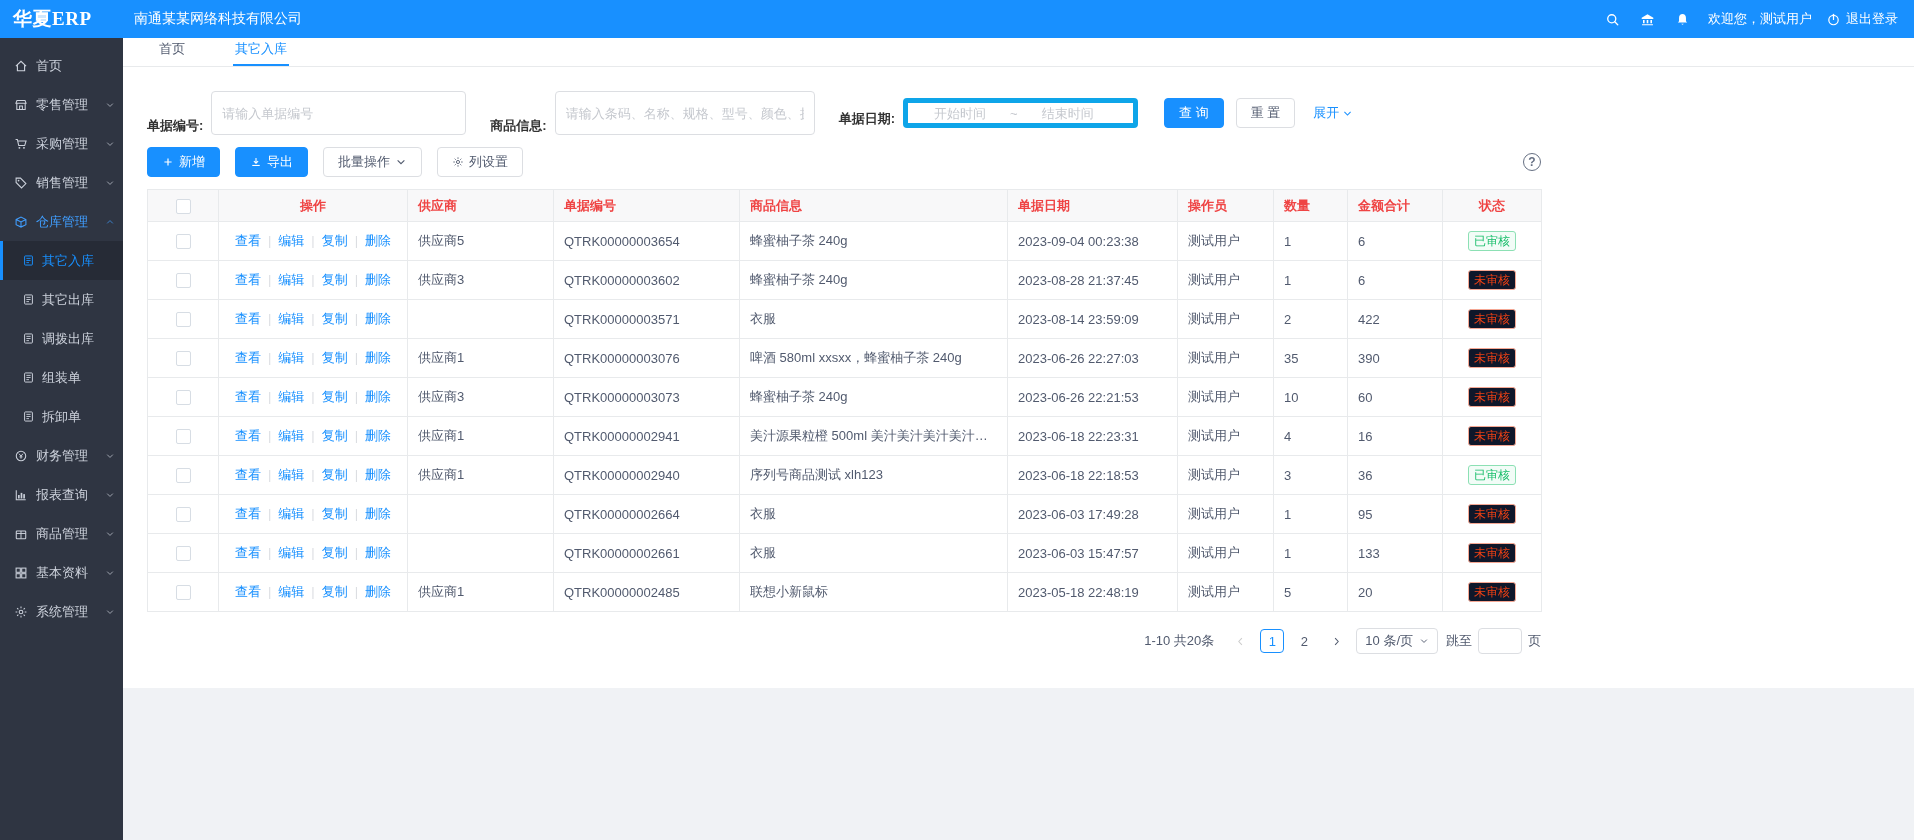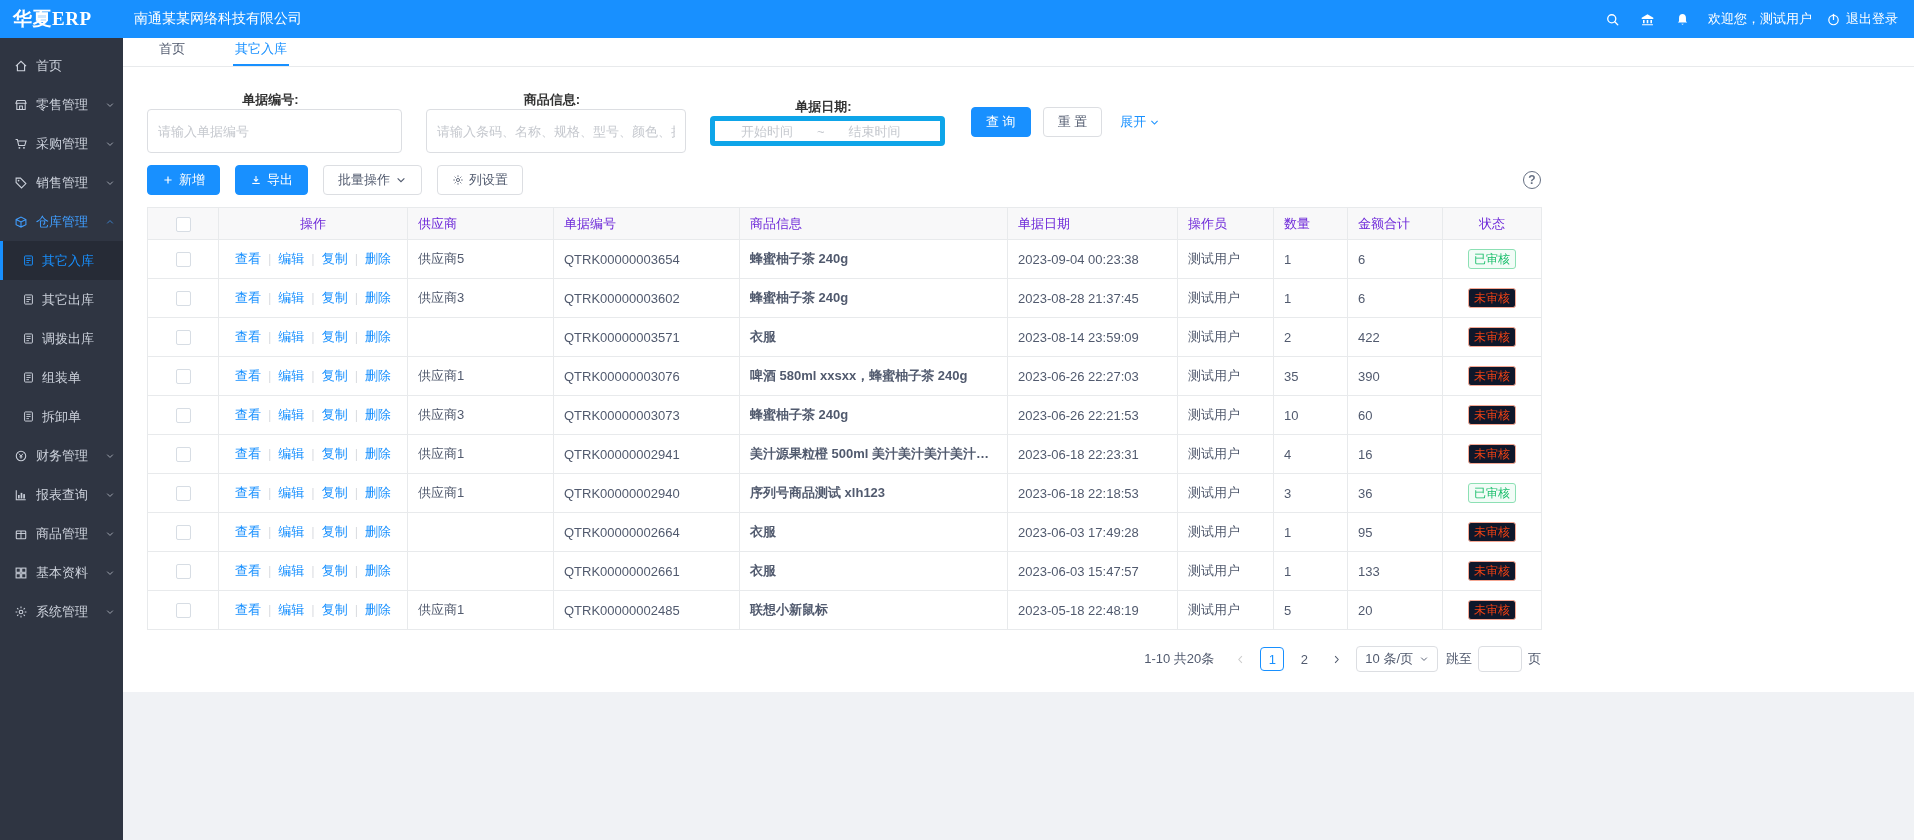--- a/index.html
+++ b/index.html
@@ -33,44 +33,44 @@
   .submenu-item.active::before{content:"";position:absolute;left:0;top:0;bottom:0;width:3px;background:#1890ff;}
   .main{flex:1;display:flex;flex-direction:column;background:#f0f2f5;min-width:0;}
   .tabbar{height:29px;background:#fff;border-bottom:1px solid #e8eaec;display:flex;align-items:flex-end;padding-left:34px;gap:46px;flex:0 0 auto;}
   .tab{padding:4px 2px 6px;font-size:13px;color:#515a6e;cursor:pointer;border-bottom:2px solid transparent;}
   .tab.active{color:#1890ff;border-bottom-color:#1890ff;}
   .content{background:#fff;padding:24px 24px 20px;flex:0 0 auto;min-height:621px;}
   .inner{width:1394px;}
   
   .filter-row{display:flex;align-items:center;}
   .filter-row label{font-weight:bold;color:#333;margin-right:8px;font-size:13px;white-space:nowrap;}
-  .g{display:flex;align-items:center;margin-right:24px;flex-direction:column;}
+  .g{display:flex;align-items:flex-end;margin-right:24px;}
   .inp{height:44px;border:1px solid #dcdee2;border-radius:4px;padding:0 10px;font-size:13px;color:#515a6e;outline:none;font-family:inherit;background:#fff;}
   .inp::placeholder{color:#c5c8ce;}
   .range{height:30px;border:5px solid #0ea5e9;border-radius:4px;display:flex;align-items:center;width:235px;padding:0 6px;background:#fff;}
   .range-inp{border:none;outline:none;width:92px;text-align:center;font-size:13px;font-family:inherit;color:#515a6e;background:transparent;}
   .range-inp::placeholder{color:#c5c8ce;}
   .tilde{color:#c5c8ce;padding:0 4px;}
   .btn{height:30px;border:1px solid #dcdee2;border-radius:4px;background:#fff;color:#515a6e;font-size:13px;padding:0 14px;cursor:pointer;display:inline-flex;align-items:center;gap:5px;font-family:inherit;white-space:nowrap;}
   .btn.primary{background:#1890ff;border-color:#1890ff;color:#fff;}
   .btn .cicon .svgi{width:12px;height:12px;}
   .cicon{display:inline-flex;}
   .cicon .svgi{width:11px;height:11px;}
   .search-btn{margin-left:26px;}
   .reset-btn{margin-left:12px;}
   .expand{color:#1890ff;margin-left:18px;cursor:pointer;display:inline-flex;align-items:center;gap:3px;font-size:13px;text-decoration:none;}
   
   .toolbar{display:flex;align-items:center;margin-top:12px;gap:15px;}
   .help{margin-left:auto;width:18px;height:18px;border:1.5px solid #667083;border-radius:50%;color:#667083;font-size:12px;font-weight:bold;display:inline-flex;align-items:center;justify-content:center;cursor:pointer;}
   
   table{border-collapse:collapse;table-layout:fixed;width:1394px;margin-top:12px;}
   th,td{border:1px solid #e8eaec;font-size:13px;padding:0 10px;height:39px;overflow:hidden;white-space:nowrap;}
-  th{background:#f8f8f9;height:32px;font-weight:normal;color:#6d28d9;text-align:left;}
+  th{background:#f8f8f9;height:32px;font-weight:bold;color:#ef4444;text-align:left;}
   th.center,td.center{text-align:center;}
-  td.ellipsis{text-overflow:ellipsis;font-weight:bold;}
+  td.ellipsis{text-overflow:ellipsis;}
   .checkbox{display:inline-block;width:15px;height:15px;border:1px solid #d7dde4;border-radius:2px;background:#fff;vertical-align:middle;cursor:pointer;}
   .op{color:#1890ff;cursor:pointer;text-decoration:none;}
   .opsep{color:#dcdee2;margin:0 7px;}
   .badge{display:inline-block;font-size:12px;line-height:1;padding:3px 5px;border-radius:3px;border:1px solid;}
   .badge.approved{color:#19be6b;border-color:#8ce0b4;background:#f2fcf7;}
   .badge.unapproved{color:#ed4014;border-color:#f5a793;background:#0f172a;}
   
   .pager{display:flex;align-items:center;justify-content:flex-end;margin-top:16px;gap:8px;font-size:13px;color:#515a6e;}
   .total{margin-right:6px;}
   .pbtn{width:24px;height:24px;display:inline-flex;align-items:center;justify-content:center;cursor:pointer;color:#515a6e;}

